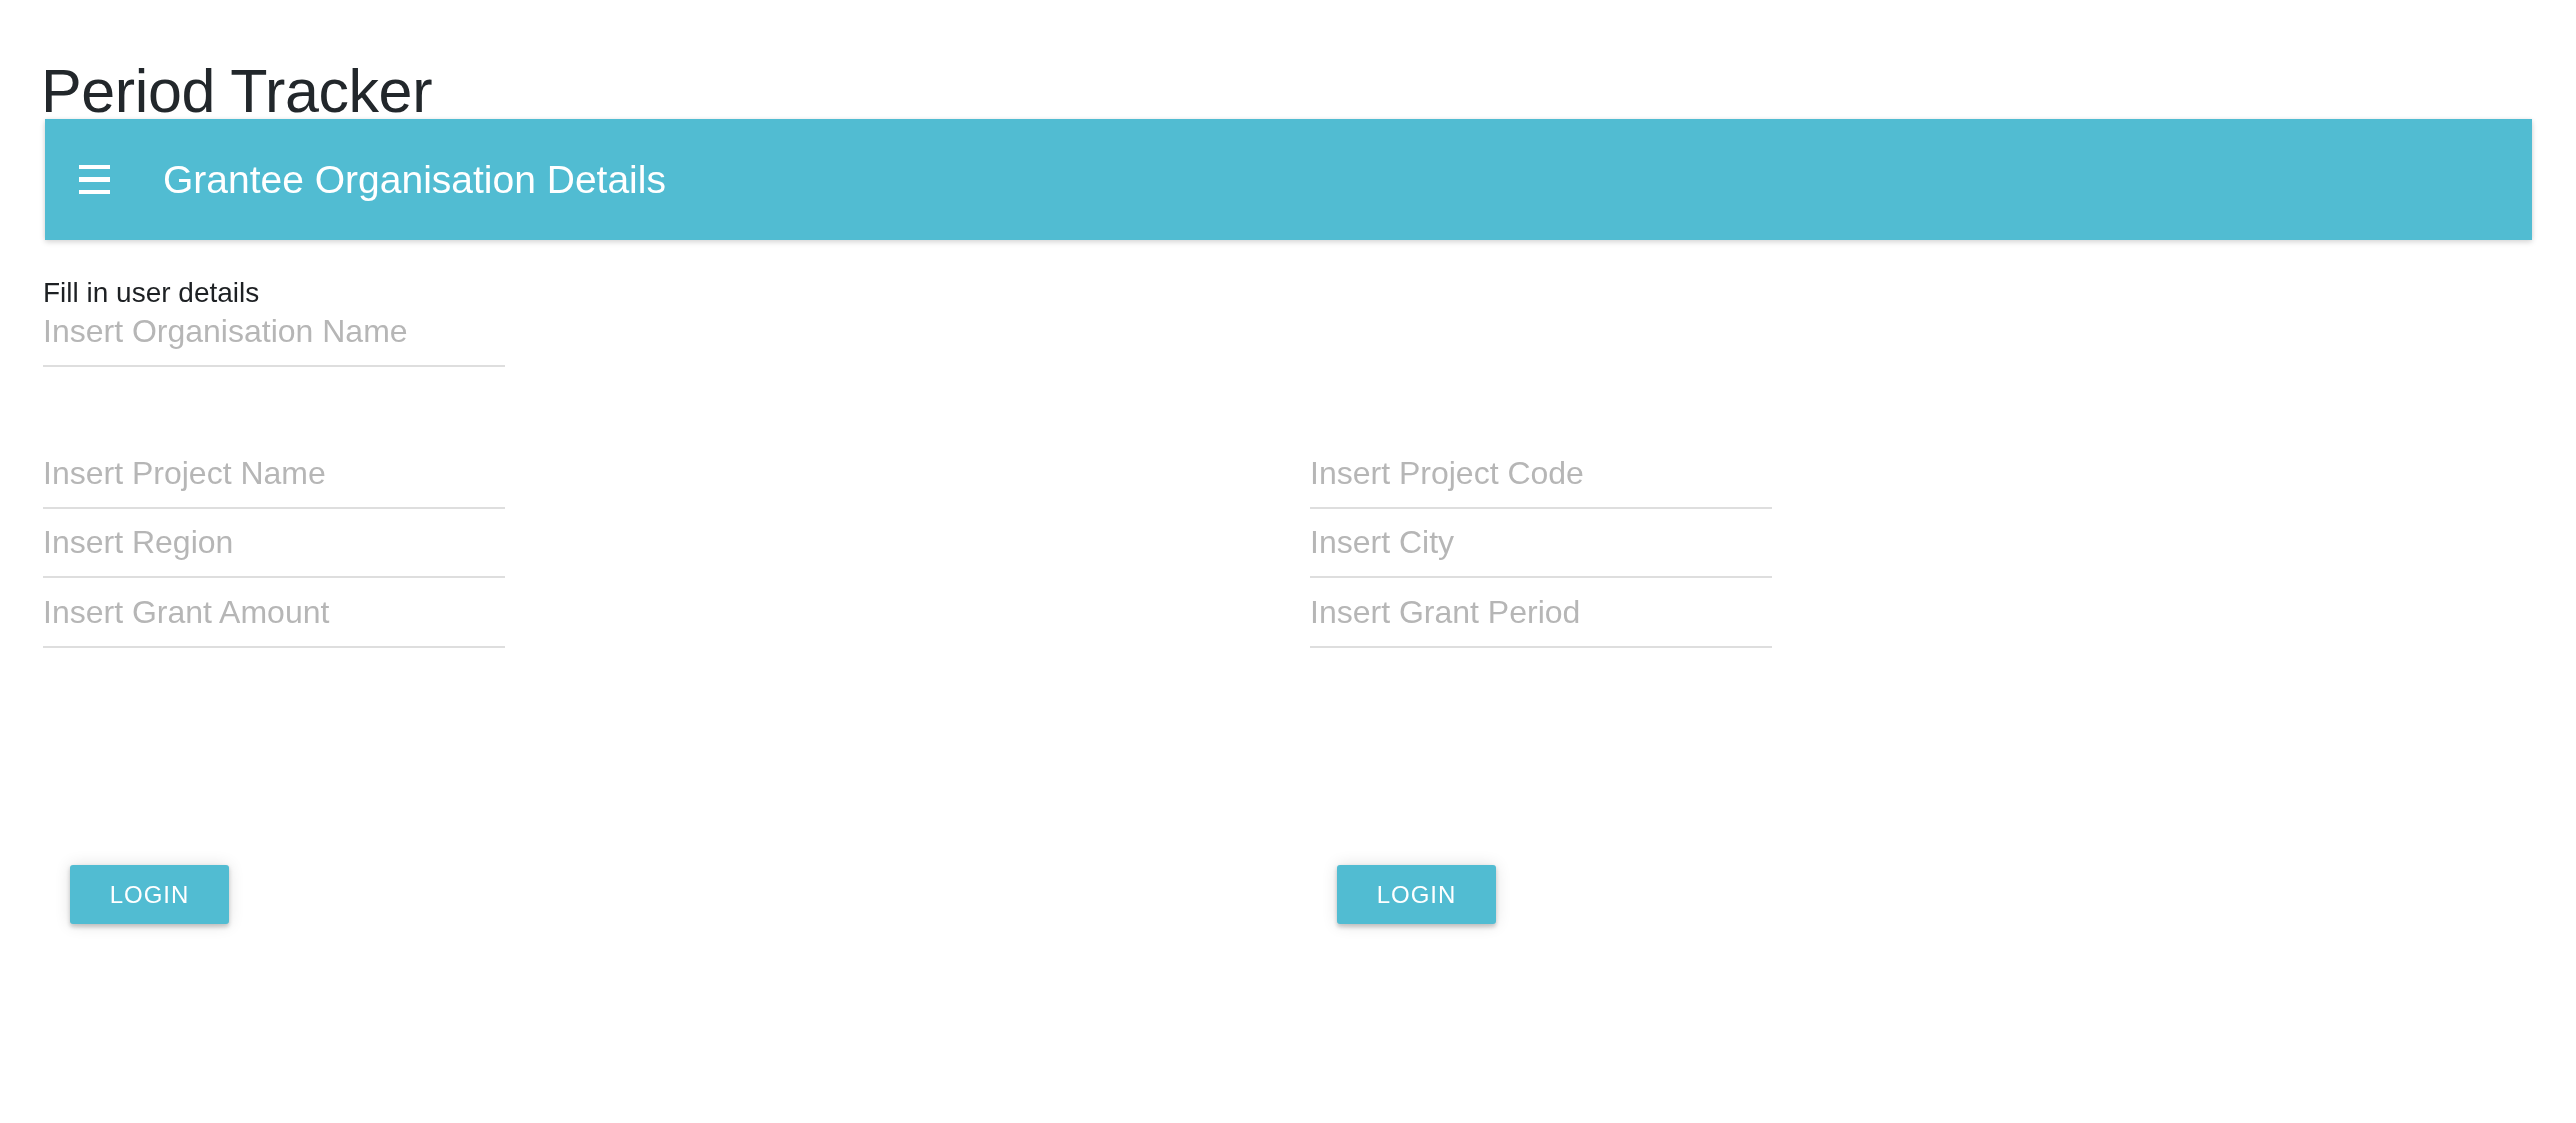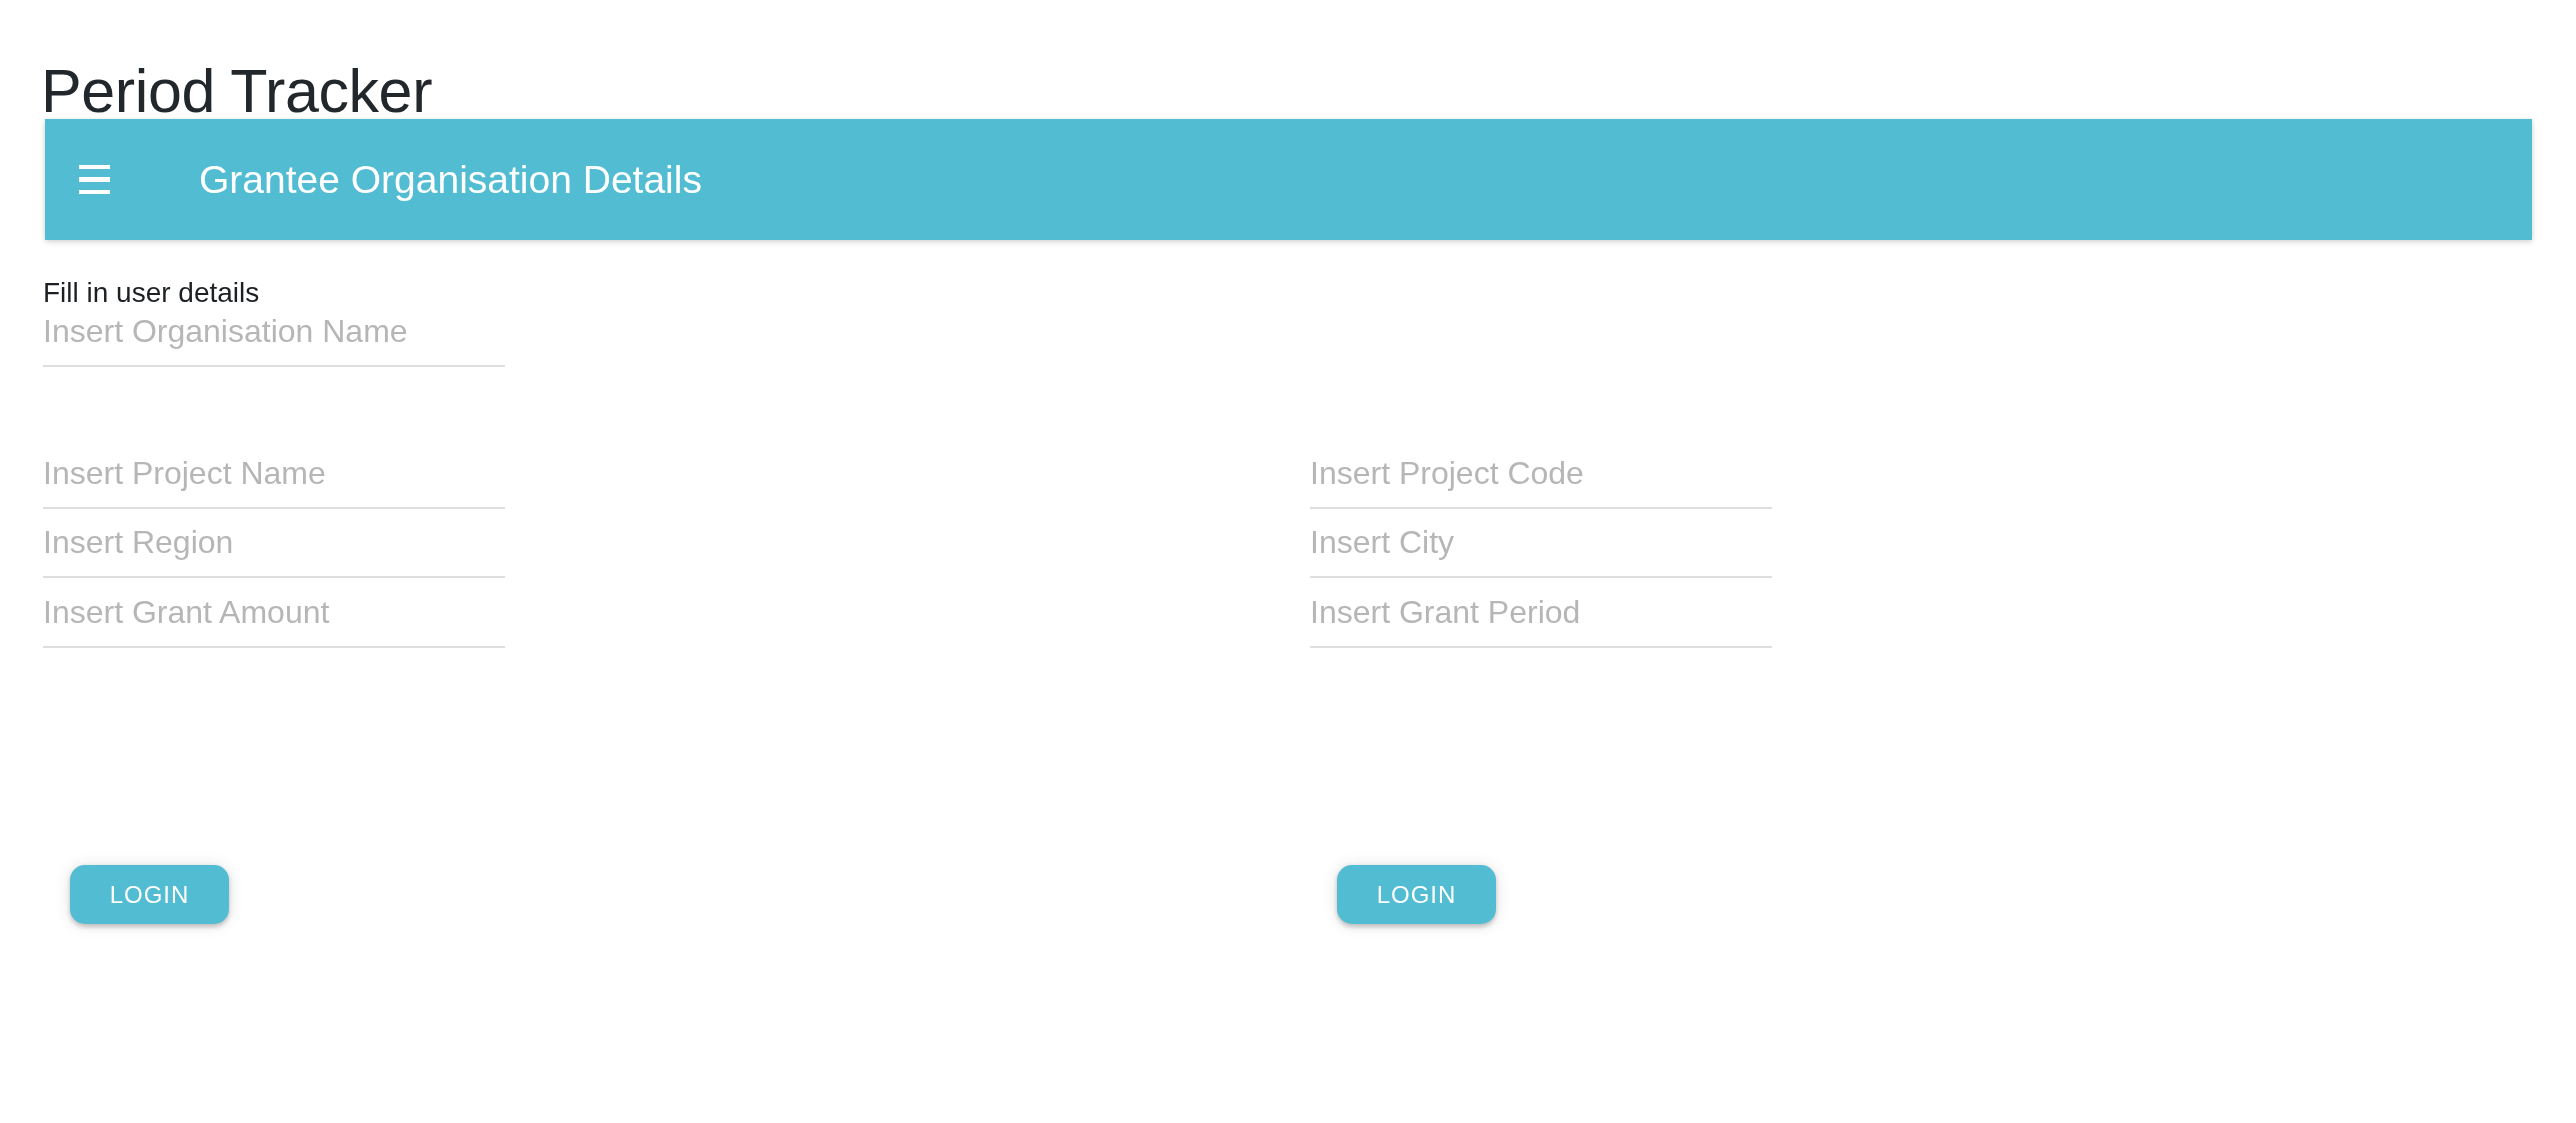--- a/index.html
+++ b/index.html
@@ -38,21 +38,20 @@
     position: absolute;
     left: 45px;
     top: 119px;
     width: 2487px;
     height: 121px;
     background: #51bcd2;
     box-shadow: 0 2.7px 5.4px rgba(0,0,0,0.17), 0 -0.9px 3.6px rgba(0,0,0,0.06);
     display: flex;
     align-items: center;
     padding-left: 34px;
-    gap: 36px;
   }
 
   .menu-button {
     width: 50px;
     height: 50px;
     display: flex;
     flex-direction: column;
     justify-content: center;
     align-items: flex-start;
     gap: 8px;
@@ -133,21 +132,21 @@
   .field.r-period { top: 354px; }
 
   
   .action-button {
     position: absolute;
     height: 59px;
     min-width: 159px;
     background: #51bcd2;
     color: #ffffff;
     border: none;
-    border-radius: 15px;
+    border-radius: 3px;
     font-family: "Liberation Sans", sans-serif;
     font-size: 24px;
     letter-spacing: 1px;
     line-height: 59px;
     padding: 0 25px;
     cursor: pointer;
     box-shadow: 0 2.7px 4.5px rgba(0,0,0,0.20), 0 0.9px 16px rgba(0,0,0,0.12);
     text-align: center;
   }
   .btn-login  { left: 70px;   top: 625px; }

